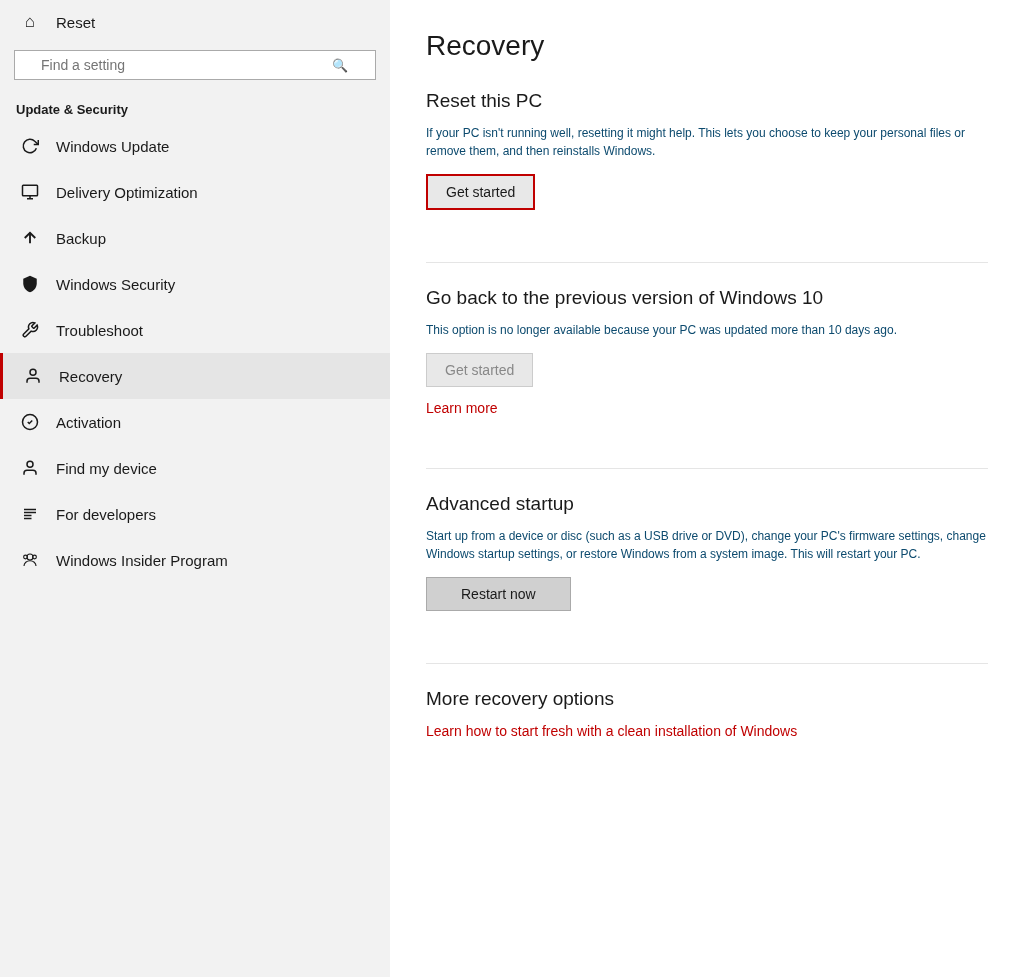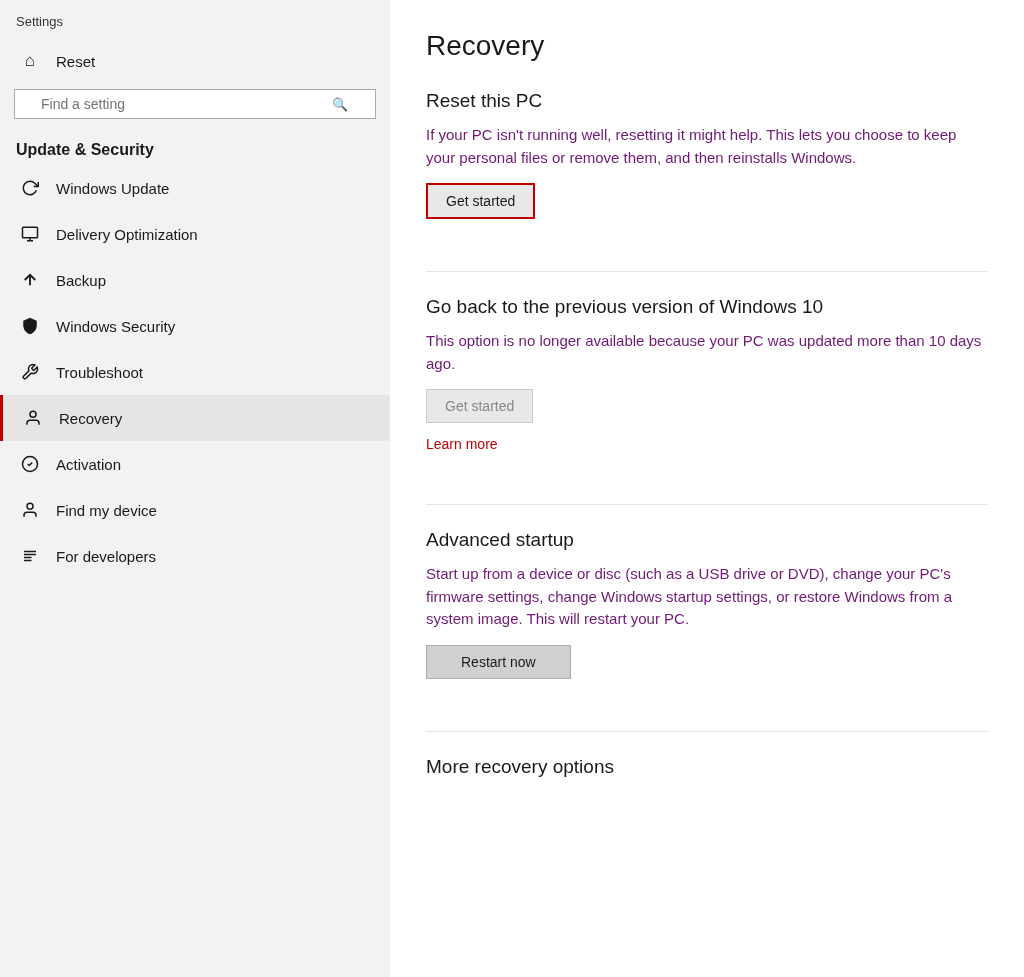--- a/index.html
+++ b/index.html
@@ -52,21 +52,21 @@
       font-size: 14px;
       flex: 1;
       color: #555;
     }
     .search-icon-char {
       color: #666;
       font-size: 13px;
     }
 
     .section-label {
-      font-size: 16px;
+      font-size: 13px;
       font-weight: 700;
       color: #1a1a1a;
       padding: 10px 16px 6px 16px;
     }
 
     .nav-item {
       display: flex;
       align-items: flex-end;
       padding: 14px 16px;
       cursor: pointer;
@@ -106,22 +106,22 @@
     }
 
     .section-heading {
       font-size: 19px;
       font-weight: 400;
       color: #1a1a1a;
       margin-bottom: 12px;
     }
 
     .section-desc {
-      font-size: 15px;
-      color: #701a75;
+      font-size: 12px;
+      color: #0c4a6e;
       line-height: 1.5;
       margin-bottom: 14px;
       max-width: 570px;
     }
 
     .btn-primary {
       background: #e8e8e8;
       border: 2px solid #c00000;
       padding: 8px 18px;
       font-size: 14px;
@@ -166,21 +166,20 @@
     hr.section-divider {
       border: none;
       border-top: 1px solid #e5e5e5;
       margin-bottom: 24px;
     }
   </style>
 </head>
 <body>
 
 <div class="sidebar">
-  <div class="sidebar-title">Settings</div>
 
   <div class="sidebar-home">
     <span class="nav-icon">⌂</span>
     <span>Reset</span>
   </div>
 
   <div class="search-box">
     <input type="text" placeholder="Find a setting" style="">
     <span class="search-icon-char">🔍</span>
   </div>
@@ -273,20 +272,31 @@
         <svg width="18" height="18" viewBox="0 0 24 24" fill="none" stroke="currentColor" stroke-width="2">
             <line x1="4" y1="6" x2="20" y2="6"></line>
             <line x1="4" y1="10" x2="20" y2="10"></line>
             <line x1="4" y1="14" x2="14" y2="14"></line>
             <line x1="4" y1="18" x2="14" y2="18"></line>
           </svg>
       </span>
       <span class="nav-label">For developers</span>
     </div>
 
+    <div class="nav-item">
+      <span class="nav-icon">
+        <svg width="18" height="18" viewBox="0 0 24 24" fill="none" stroke="currentColor" stroke-width="1.5">
+            <circle cx="12" cy="8" r="4"></circle>
+            <path d="M4 20c0-4 3.6-7 8-7s8 3 8 7"></path>
+            <circle cx="18" cy="8" r="2.5"></circle>
+            <circle cx="6" cy="8" r="2.5"></circle>
+          </svg>
+      </span>
+      <span class="nav-label">Windows Insider Program</span>
+    </div>
   </div>
 </div>
 
 <div class="main-content">
 
   <h1 class="page-title">Recovery</h1>
 
   <div class="divider-section">
     <h2 class="section-heading">Reset this PC</h2>
     <p class="section-desc">If your PC isn't running well, resetting it might help. This lets you choose to keep your personal files or remove them, and then reinstalls Windows.</p>
@@ -308,15 +318,16 @@
   <div class="divider-section">
     <h2 class="section-heading">Advanced startup</h2>
     <p class="section-desc">Start up from a device or disc (such as a USB drive or DVD), change your PC's firmware settings, change Windows startup settings, or restore Windows from a system image. This will restart your PC.</p>
     <button class="btn-dark">Restart now</button>
   </div>
 
   <hr class="section-divider">
 
   <div class="divider-section">
     <h2 class="section-heading">More recovery options</h2>
+    <a class="link-red" href="#">Learn how to start fresh with a clean installation of Windows</a>
   </div>
 
 </div>
 
 </body></html>

